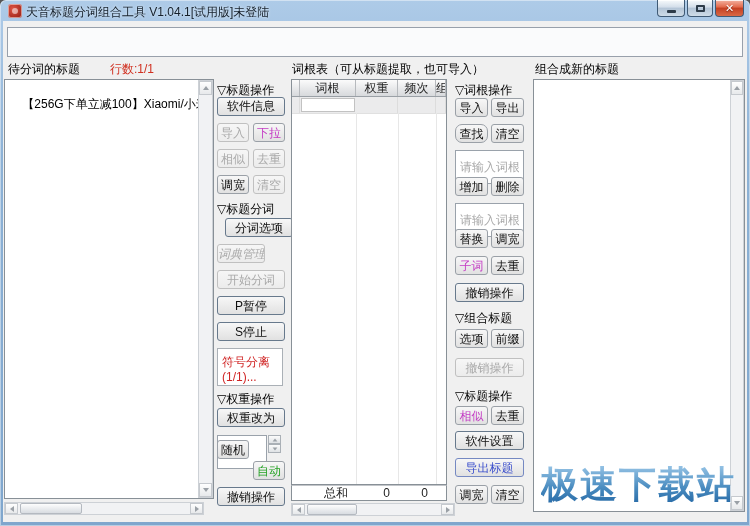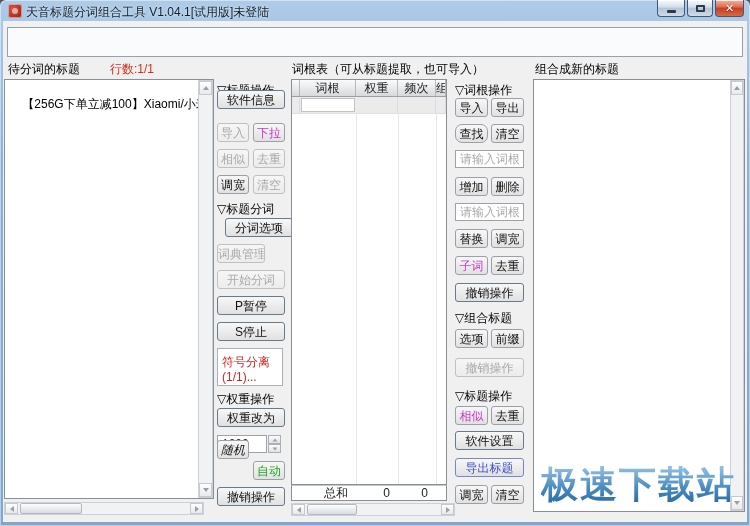--- a/index.html
+++ b/index.html
@@ -19,21 +19,21 @@
   .lbl.red{color:#d03020;}
   .ta{position:absolute;background:#fff;border:1px solid #889097;font-size:12px;color:#000;padding:2px 4px;white-space:pre;overflow:hidden;}
   .btn{position:absolute;height:19px;background:linear-gradient(#f7f7f7,#e1e1e1);border:1px solid #9aa0a7;border-radius:3px;font-size:12px;line-height:16px;text-align:center;color:#101010;padding:0;overflow:hidden;white-space:nowrap;}
   .btn.strong{border-color:#67798c;}
   .btn.dis{color:#a9a9a9;border-color:#c0c0c0;background:linear-gradient(#f6f6f6,#ececec);}
   .btn.mag{color:#c43cc4;}
   .btn.grn{color:#27a327;}
   .btn.blu{color:#3a4ecc;border-color:#7589c2;}
   .sec{position:absolute;font-size:12px;color:#000;white-space:nowrap;}
   .statusbox{position:absolute;background:#fff;border:1px solid #aab0b6;color:#d02525;font-size:12px;line-height:15px;padding:6px 4px;}
-  input.tb{position:absolute;height:18px;background:#fff;border:1px solid #9aa2ab;font-size:12px;padding:8px 4px;color:#333;}
+  input.tb{position:absolute;height:18px;background:#fff;border:1px solid #9aa2ab;font-size:12px;padding:16px 4px;color:#333;}
   input.tb::placeholder{color:#aaaaaa;}
   input.num{}
   .spin{position:absolute;width:13px;height:18px;}
   .spin .sbtn{position:absolute;left:0;width:13px;height:9px;background:linear-gradient(#fbfbfb,#dfe2e5);border:1px solid #aab0b6;display:flex;align-items:center;justify-content:center;}
   .sb{position:absolute;background:#f1f2f4;border:1px solid #cdd1d6;}
   .sbbtn{position:absolute;background:linear-gradient(#fefefe,#e7e9eb);border:1px solid #c5c9ce;display:flex;align-items:center;justify-content:center;}
   .thumb{position:absolute;background:linear-gradient(#fdfdfd,#d8dce1);border:1px solid #b4b9c0;border-radius:2px;}
   .tri-up{width:0;height:0;border-left:3px solid transparent;border-right:3px solid transparent;border-bottom:4px solid #9aa0a6;}
   .tri-dn{width:0;height:0;border-left:3px solid transparent;border-right:3px solid transparent;border-top:4px solid #9aa0a6;}
   .tri-lf{width:0;height:0;border-top:3px solid transparent;border-bottom:3px solid transparent;border-right:4px solid #9aa0a6;}
@@ -88,49 +88,49 @@
     <div class="sbbtn" style="left:0;top:0;width:13px;height:11px;">
         <div class="tri-lf"></div>
       </div>
     <div class="thumb" style="left:15px;top:0;width:62px;height:11px;"></div>
     <div class="sbbtn" style="right:0;top:0;width:13px;height:11px;">
         <div class="tri-rt"></div>
       </div>
   </div>
 
   <div class="sec" style="left:217px;top:82px;">▽标题操作</div>
-  <button class="btn strong" style="left:217px;top:90px;width:68px;">软件信息</button>
+  <button class="btn strong" style="left:217px;top:97px;width:68px;font-family:Liberation Mono, monospace;">软件信息</button>
   <button class="btn dis" style="left:217px;top:123px;width:32px;">导入</button>
   <button class="btn mag" style="left:253px;top:123px;width:32px;">下拉</button>
   <button class="btn dis" style="left:217px;top:149px;width:32px;">相似</button>
   <button class="btn dis" style="left:253px;top:149px;width:32px;">去重</button>
   <button class="btn" style="left:217px;top:175px;width:32px;">调宽</button>
   <button class="btn dis" style="left:253px;top:175px;width:32px;">清空</button>
   <div class="sec" style="left:217px;top:201px;">▽标题分词</div>
   <button class="btn strong" style="left:217px;top:218px;width:68px;margin-left:8px;">分词选项</button>
-  <button class="btn dis" style="left:217px;top:244px;width:48px;">词典管理</button>
+  <button class="btn dis" style="left:217px;top:244px;width:48px;font-style:italic;">词典管理</button>
   <button class="btn dis" style="left:217px;top:270px;width:68px;">开始分词</button>
   <button class="btn strong" style="left:217px;top:296px;width:68px;">P暂停</button>
   <button class="btn strong" style="left:217px;top:322px;width:68px;">S停止</button>
   <div class="statusbox" style="left:217px;top:348px;width:66px;height:38px;">
     <div>符号分离</div>
     <div>(1/1)...</div>
   </div>
   <div class="sec" style="left:217px;top:391px;">▽权重操作</div>
   <button class="btn strong" style="left:217px;top:408px;width:68px;">权重改为</button>
   <input class="tb num" type="text" style="left: 217px; top: 435px; width: 50px;" value="1000">
   <div class="spin" style="left:268px;top:435px;">
     <div class="sbtn" style="top:0;">
         <div class="tri-up" style="transform:scale(.8);"></div>
       </div>
     <div class="sbtn" style="top:9px;">
         <div class="tri-dn" style="transform:scale(.8);"></div>
       </div>
   </div>
-  <button class="btn" style="left:217px;top:440px;width:32px;font-style:italic;">随机</button>
+  <button class="btn" style="left:217px;top:440px;width:32px;">随机</button>
   <button class="btn grn" style="left:253px;top:461px;width:32px;">自动</button>
   <button class="btn strong" style="left:217px;top:487px;width:68px;">撤销操作</button>
 
   <div class="lbl" style="left:292px;top:61px;">词根表（可从标题提取，也可导入）</div>
   <div class="grid">
     <div class="ghead">
       <div class="c" style="width:8px;"></div>
       <div class="c" style="width:56px;">词根</div>
       <div class="c" style="width:42px;">权重</div>
       <div class="c" style="width:38px;">频次</div>

